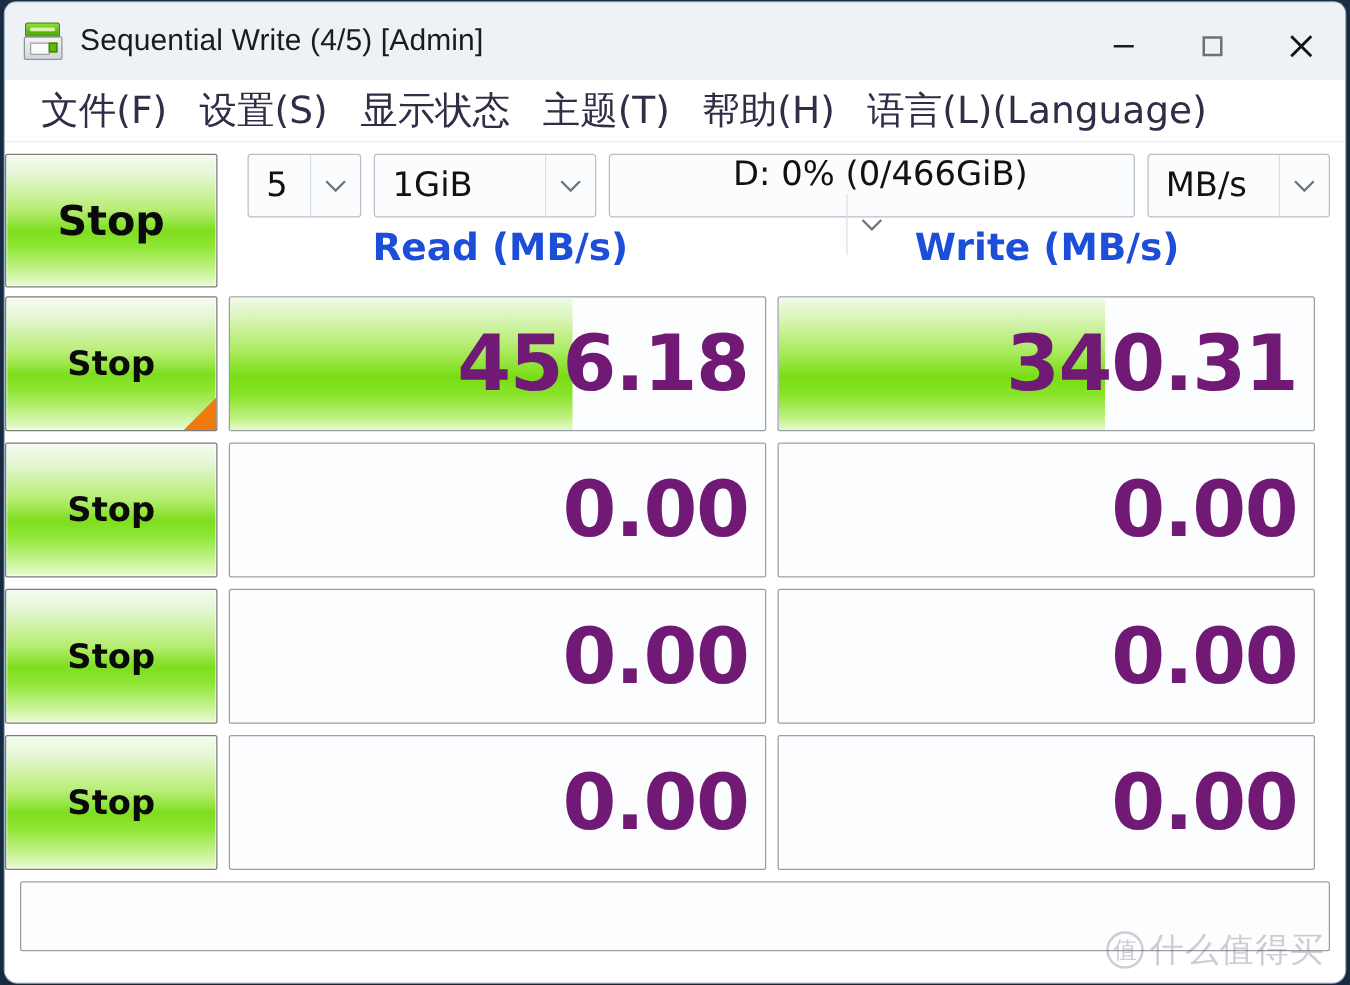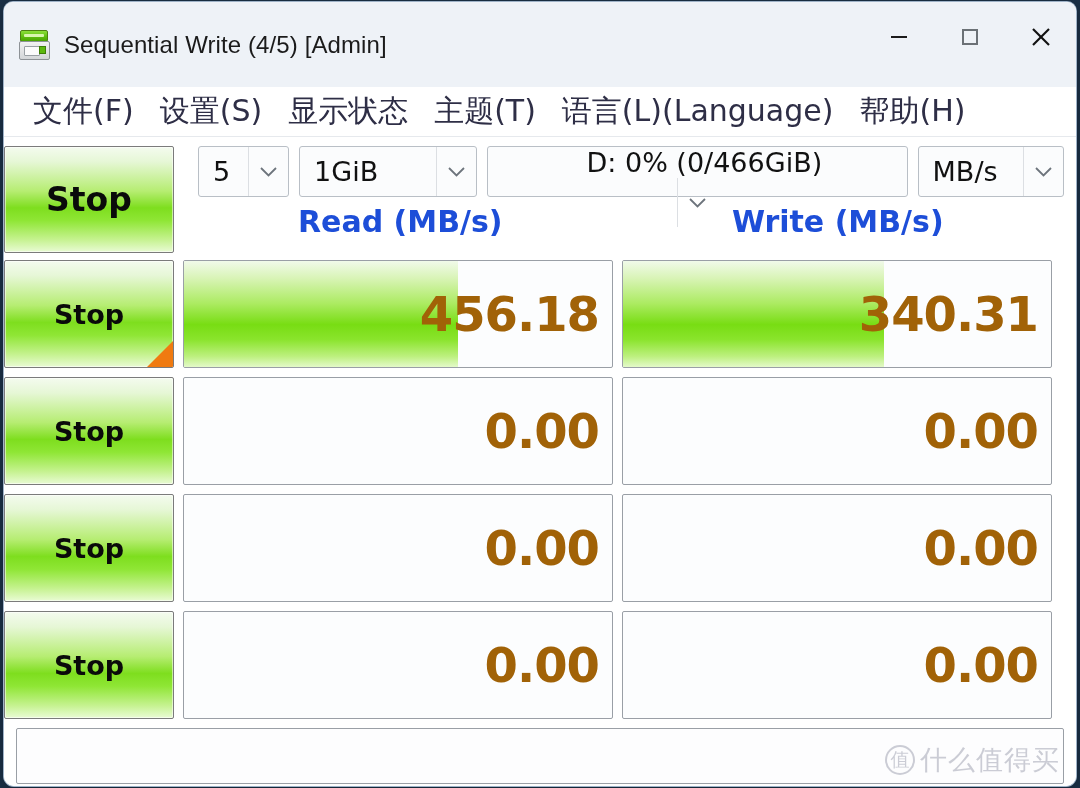--- a/index.html
+++ b/index.html
@@ -22,21 +22,21 @@
     background: #ffffff;
     border-radius: 9px 9px 10px 10px;
     box-shadow: 0 0 0 1px #9fb3c8, 0 3px 16px rgba(0,0,0,.35);
     overflow: hidden;
     display: flex;
     flex-direction: column;
   }
 
   
   #titlebar {
-    height: 85px;
+    height: 62px;
     background: #eef2f7;
     display: flex;
     align-items: center;
     flex: 0 0 auto;
     position: relative;
   }
   #app-icon {
     width: 34px; height: 34px;
     margin-left: 14px; margin-right: 12px;
     position: relative;
@@ -238,23 +238,23 @@
       #aceb62 40%,
       #78dd13 60%,
       #8ae42c 74%,
       #bdf07f 90%,
       #e4fac9 100%);
     z-index: 1;
   }
   .score .num {
     position: relative;
     z-index: 2;
-    font-size: 48px;
+    font-size: 62px;
     font-weight: bold;
-    color: #a16207;
+    color: #701a75;
     letter-spacing: -1px;
     padding-right: 13px;
     line-height: 1;
     font-family: "DejaVu Sans", "Liberation Sans", sans-serif;
   }
 
   
   #statusbar {
     position: absolute;
     left: 12px;
@@ -324,22 +324,22 @@
           </svg>
       </div>
     </div>
   </div>
 
   <div id="menubar">
     <div class="menu-item">文件(F)</div>
     <div class="menu-item">设置(S)</div>
     <div class="menu-item">显示状态</div>
     <div class="menu-item">主题(T)</div>
+    <div class="menu-item">帮助(H)</div>
     <div class="menu-item">语言(L)(Language)</div>
-    <div class="menu-item">帮助(H)</div>
   </div>
 
   <div id="content">
 
     <div id="settings-row">
       <div class="combo" id="combo-count">
         <span class="val">5</span>
         <span class="arrowbox">
           <svg class="chev" viewBox="0 0 17 10">
               <polyline points="1,1 8.5,8.5 16,1" fill="none" stroke="#6d747c" stroke-width="1.8"></polyline>

